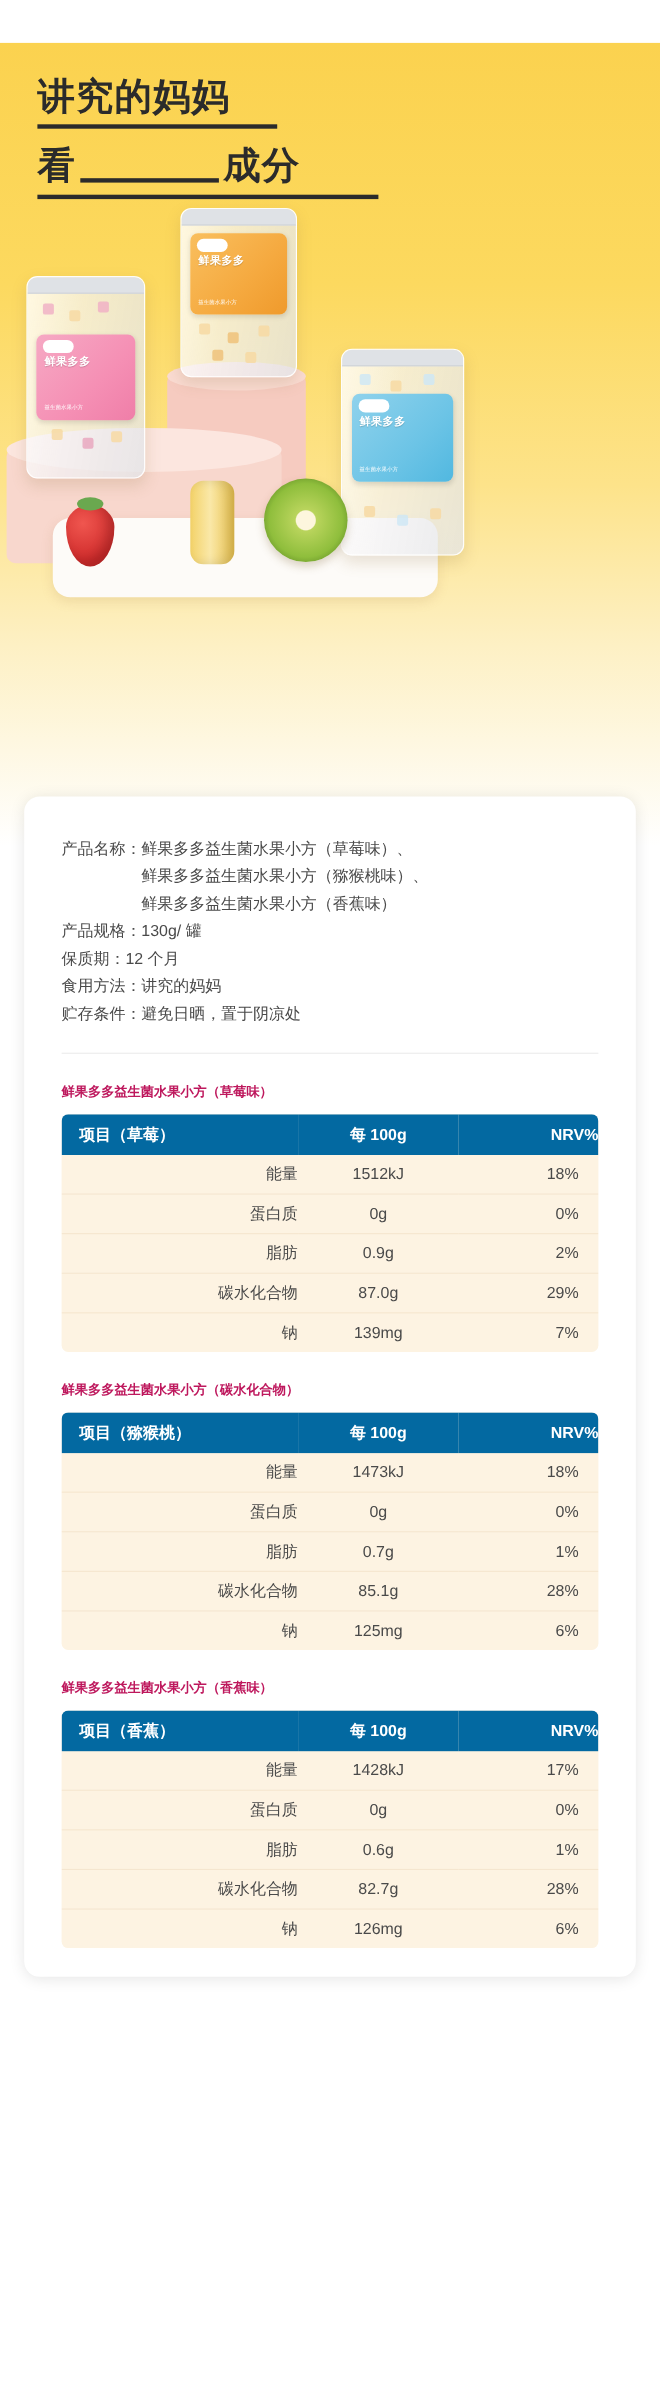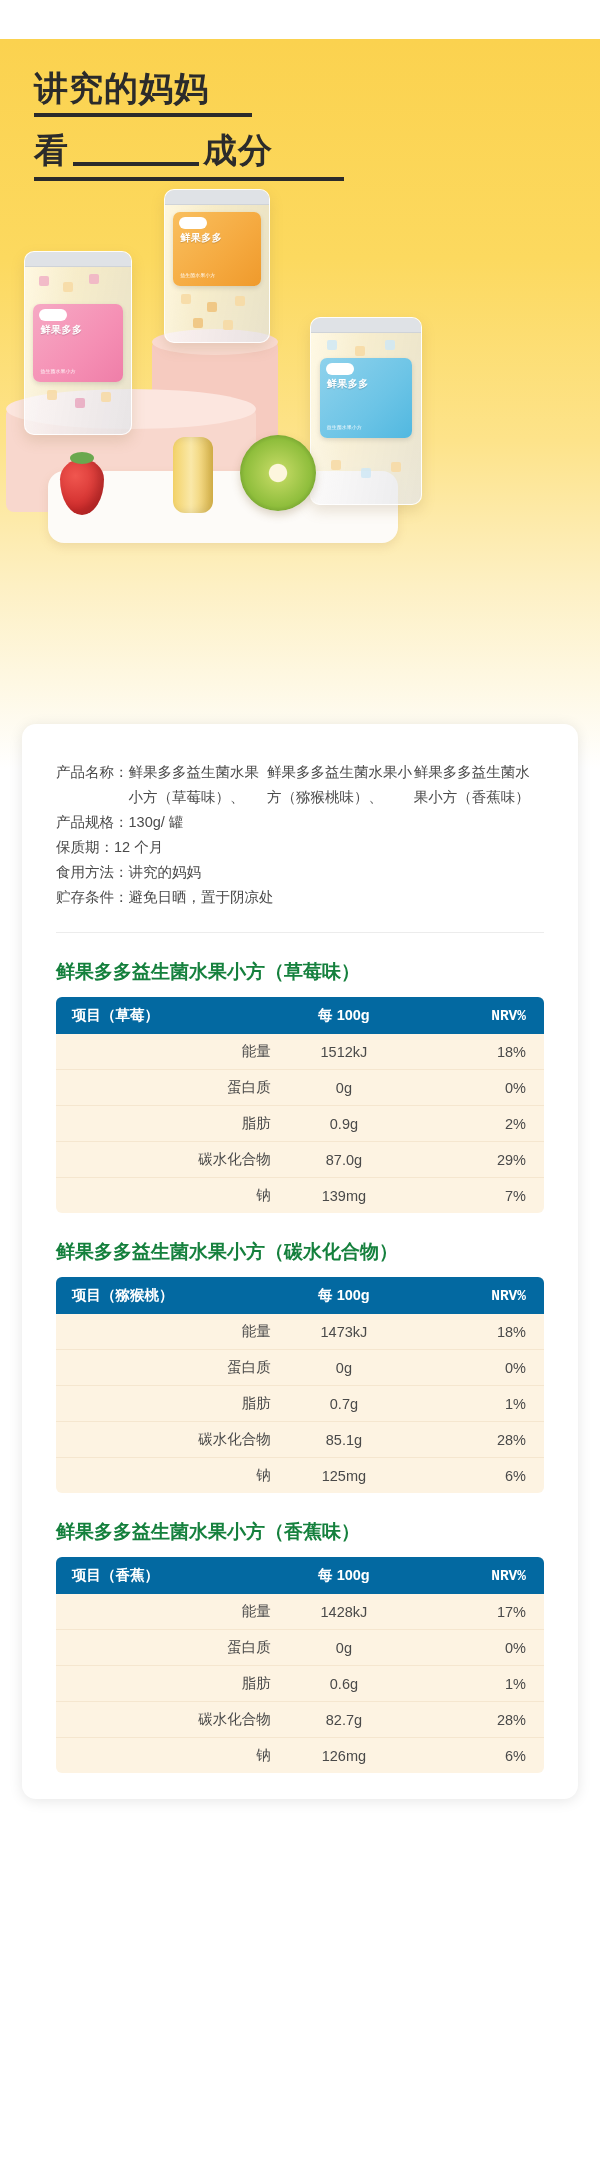--- a/index.html
+++ b/index.html
@@ -257,32 +257,32 @@
     padding: 36px 34px 0 34px;
     color: #4a4a4a;
     font-size: 14.5px;
     line-height: 25px;
   }
   .spec-row {
     display: flex;
     align-items: flex-start;
   }
   .spec-label { white-space: nowrap; }
-  .spec-values { display: flex; }
+  .spec-values { display: flex; flex-direction: column; }
   .divider {
     margin: 22px 34px 0 34px;
     height: 1px;
     background: #ececec;
   }
 
   .section { padding: 0 34px; }
   .section-title {
-    font-size: 19px;
+    font-size: 12px;
     font-weight: bold;
-    color: #15803d;
+    color: #be185d;
     margin: 26px 0 12px 0;
   }
   table.nutri {
     width: 100%;
     border-collapse: collapse;
     background: #fdf3e2;
     border-radius: 6px;
     overflow: hidden;
     font-size: 14.5px;
     color: #4a4a4a;
@@ -290,21 +290,21 @@
   table.nutri thead th {
     background: #0369a1;
     color: #ffffff;
     font-weight: bold;
     font-size: 14.5px;
     padding: 9px 0;
     text-align: center;
   }
   table.nutri thead th.c1 { text-align: left; padding-left: 16px; width: 44%; }
   table.nutri thead th.c2 { width: 30%; }
-  table.nutri thead th.c3 { text-align: right; padding-right: 18px; width: 26%; font-family: Liberation Mono, monospace; }
+  table.nutri thead th.c3 { text-align: right; width: 26%; }
   table.nutri tbody td {
     padding: 8px 0;
     border-bottom: 1px solid #f5e6cf;
     text-align: center;
   }
   table.nutri tbody tr:last-child td { border-bottom: none; }
   table.nutri tbody td.c1 { text-align: right; padding-left: 16px; }
   table.nutri tbody td.c3 { text-align: right; padding-right: 18px; }
 </style>
 </head>

